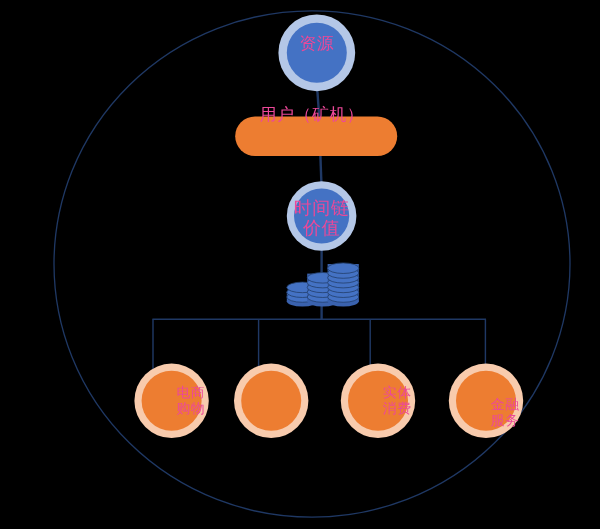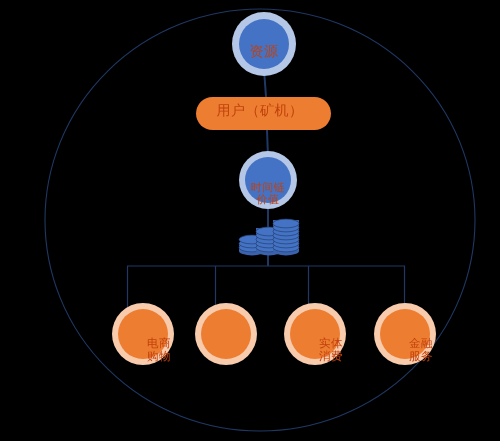--- a/index.html
+++ b/index.html
@@ -17,55 +17,54 @@
   }
   #diagram-svg {
     position: absolute;
     left: 0;
     top: 0;
     width: 500px;
     height: 441px;
   }
   .node-label {
     position: absolute;
-    color: #c2410c;
+    color: #ec4899;
     text-align: center;
     line-height: 1.12;
     letter-spacing: 0.5px;
     pointer-events: none;
     white-space: pre;
-    margin-top: 15px;
   }
   .lbl-resource {
     left: 233px;
     top: 29px;
     width: 62px;
     font-size: 14px;
   }
   .lbl-user {
     left: 196px;
     top: 88px;
     width: 128px;
     font-size: 14px;
   }
   .lbl-chain {
     left: 239px;
     top: 166px;
     width: 58px;
-    font-size: 11px;
+    font-size: 15px;
   }
   .lbl-leaf {
     width: 56px;
     font-size: 11.5px;
     text-align: right;
   }
   .lbl-leaf-0 { left: 115px; top: 322px; }
   .lbl-leaf-1 { left: 198px; top: 322px; }
   .lbl-leaf-2 { left: 287px; top: 322px; }
-  .lbl-leaf-3 { left: 377px; top: 322px; }
+  .lbl-leaf-3 { left: 377px; top: 332px; }
 </style>
 </head>
 <body>
 
 <div id="stage">
 
   <svg id="diagram-svg" viewBox="0 0 500 441">
 
     <ellipse cx="260" cy="220" rx="215" ry="211" fill="none" stroke="#1F3864" stroke-width="1.1"></ellipse>
 

